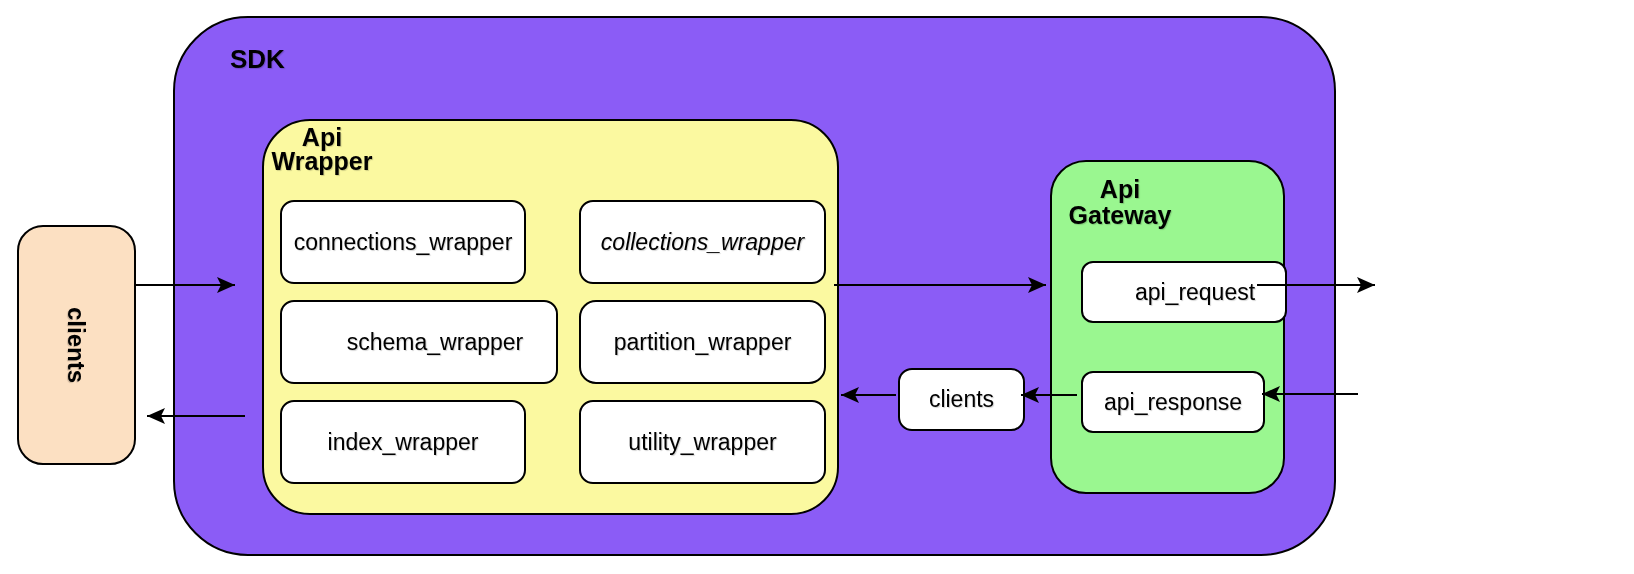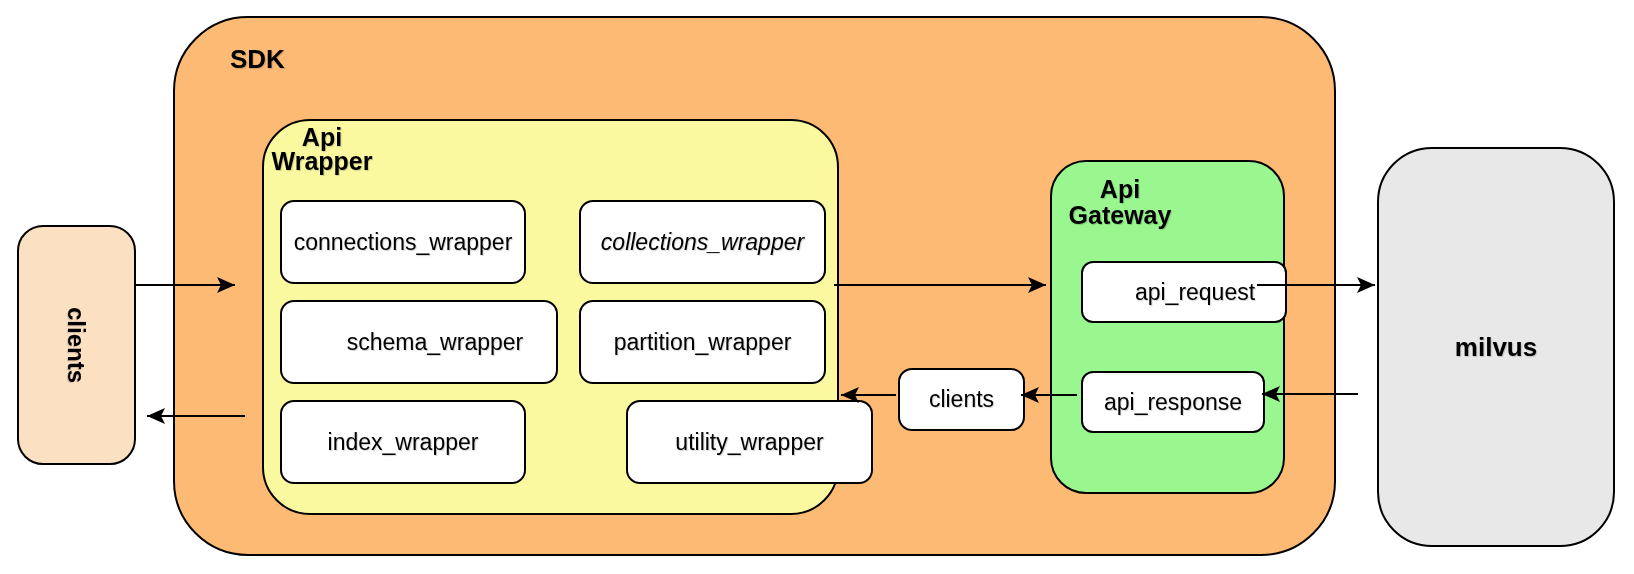--- a/index.html
+++ b/index.html
@@ -5,21 +5,21 @@
   html,body { margin:0; padding:0; background:#ffffff; }
   .canvas {
     position:relative; width:1634px; height:574px; background:#ffffff;
     font-family:"Liberation Sans", sans-serif; color:#000; overflow:hidden;
   }
   .shape { position:absolute; box-sizing:border-box; border:2px solid #000; }
   .lbl { text-shadow: 1px 1px 1px rgba(0,0,0,0.18); }
 
   
   .sdk { left:173px; top:16px; width:1163px; height:540px;
-         background:#fdba74; border-radius:75px; }
+         background:#8b5cf6; border-radius:75px; }
   .sdk-label { position:absolute; left:55px; top:26px;
                font-size:26px; font-weight:bold; }
 
   
   .clients { left:17px; top:225px; width:119px; height:240px;
              background:#FCE0C2; border-radius:26px;
              display:flex; align-items:center; justify-content:center; }
   .clients-label { font-size:24px; font-weight:bold; transform:rotate(90deg);
                    white-space:nowrap; }
 
@@ -30,23 +30,23 @@
               text-align:center; font-size:25px; font-weight:bold;
               line-height:24px; }
 
   
   .wbox { position:absolute; background:#ffffff; border:2px solid #000;
           border-radius:14px; display:flex; align-items:center;
           justify-content:center; font-size:23px; white-space:nowrap;text-align:right; }
   .wb-connections { left:16px;  top:79px;  width:242px; height:80px; }
   .wb-collections { left:315px; top:79px;  width:243px; height:80px;font-style:italic; }
   .wb-schema      { left:16px;  top:179px; width:242px; height:80px;padding-left:32px; }
-  .wb-partition   { left:315px; top:179px; width:243px; height:80px; }
+  .wb-partition   { left:315px; top:179px; width:243px; height:80px;border-radius:17px; }
   .wb-index       { left:16px;  top:279px; width:242px; height:80px; }
-  .wb-utility     { left:315px; top:279px; width:243px; height:80px;margin-left:47px; }
+  .wb-utility     { left:315px; top:279px; width:243px; height:80px; }
 
   
   .api-gateway { left:875px; top:142px; width:235px; height:334px;
                  background:#9AF790; border-radius:36px; }
   .ag-label { position:absolute; left:8px; top:14px; width:120px;
               text-align:center; font-size:25px; font-weight:bold;
               line-height:26px; }
   .gbox { border-radius:12px; }
   .gb-request  { left:29px; top:99px;  width:180px; height:58px;padding-left:22px; }
   .gb-response { left:29px; top:209px; width:180px; height:58px; }
@@ -94,23 +94,20 @@
     <div class="shape api-gateway">
       <div class="ag-label lbl">
         <div>Api</div>
         <div>Gateway</div>
       </div>
       <div class="wbox gbox gb-request lbl">api_request</div>
       <div class="wbox gbox gb-response lbl">api_response</div>
     </div>
   </div>
 
-  <div class="shape milvus">
-    <span class="milvus-label lbl">milvus</span>
-  </div>
 
   <svg class="arrows" viewBox="0 0 1634 574" xmlns="http://www.w3.org/2000/svg">
     <defs>
       <marker id="ah" markerUnits="userSpaceOnUse" markerWidth="20" markerHeight="16" refX="18" refY="8" orient="auto">
         <path d="M0,0 L18,8 L0,16 L4,8 Z" fill="#000"></path>
       </marker>
     </defs>
     <line x1="136" y1="285" x2="235" y2="285" stroke="#000" stroke-width="2" marker-end="url(#ah)"></line>
     <line x1="245" y1="416" x2="147" y2="416" stroke="#000" stroke-width="2" marker-end="url(#ah)"></line>
     <line x1="834" y1="285" x2="1046" y2="285" stroke="#000" stroke-width="2" marker-end="url(#ah)"></line>

